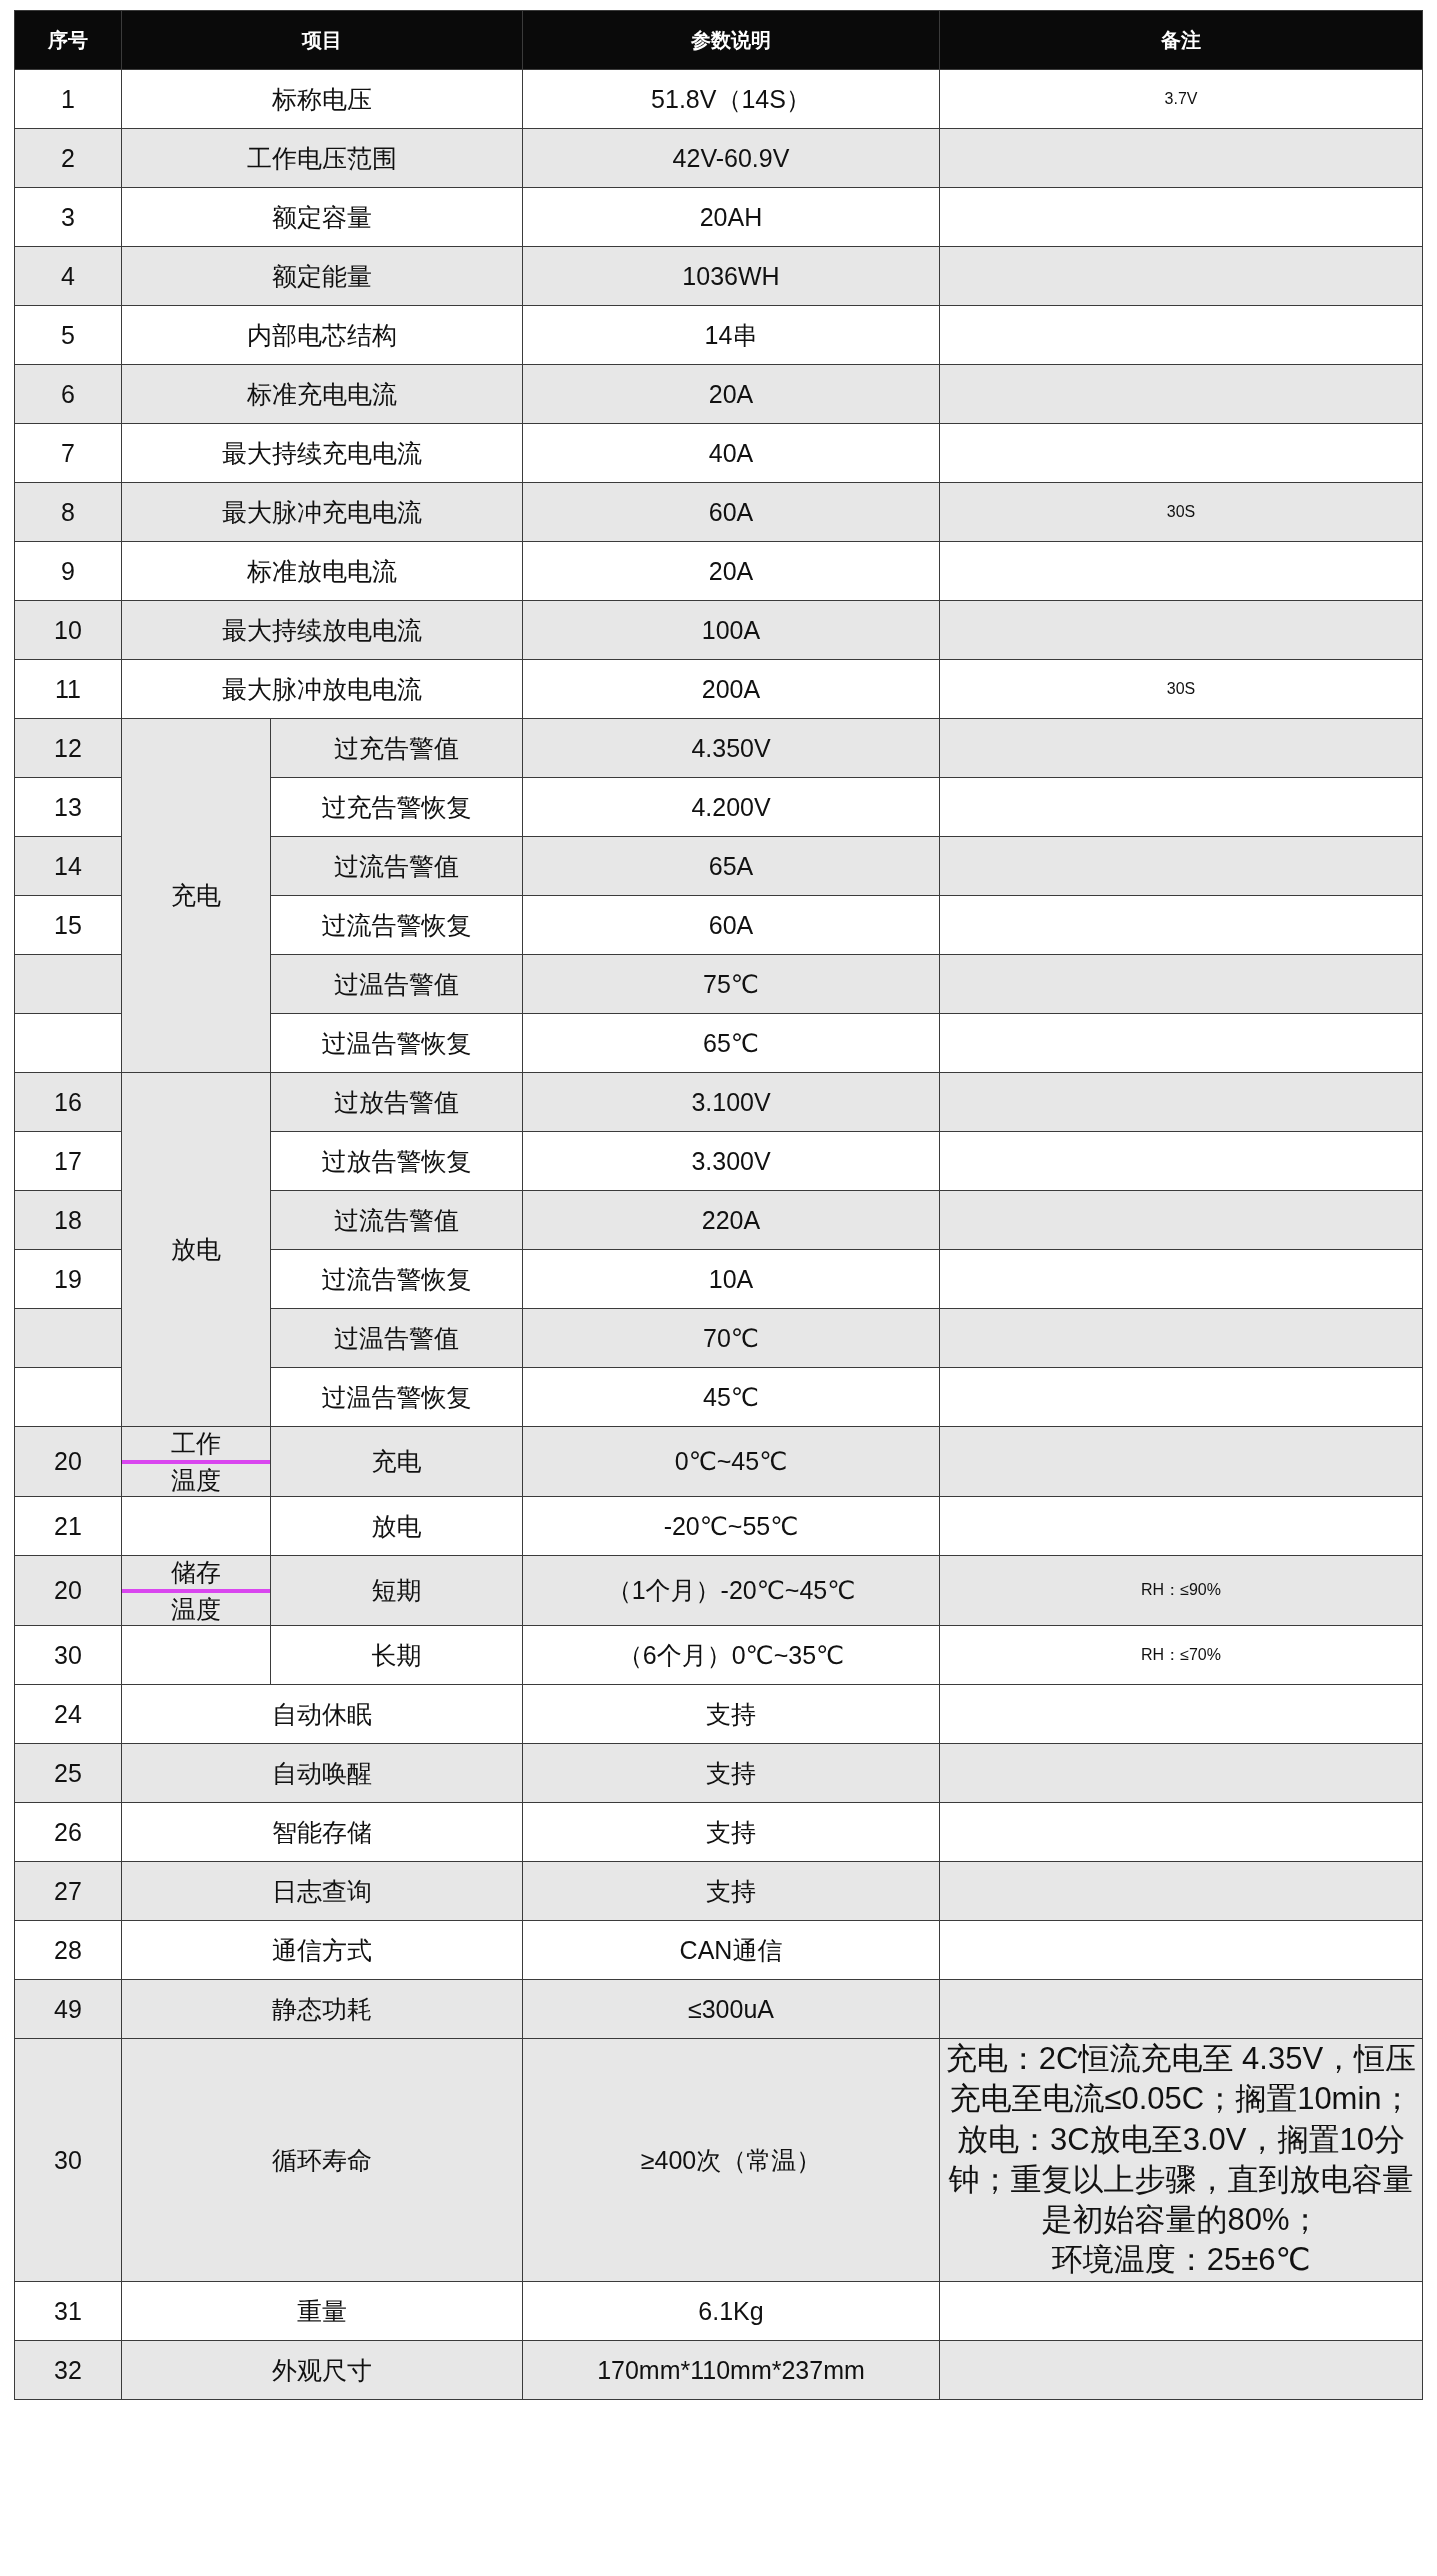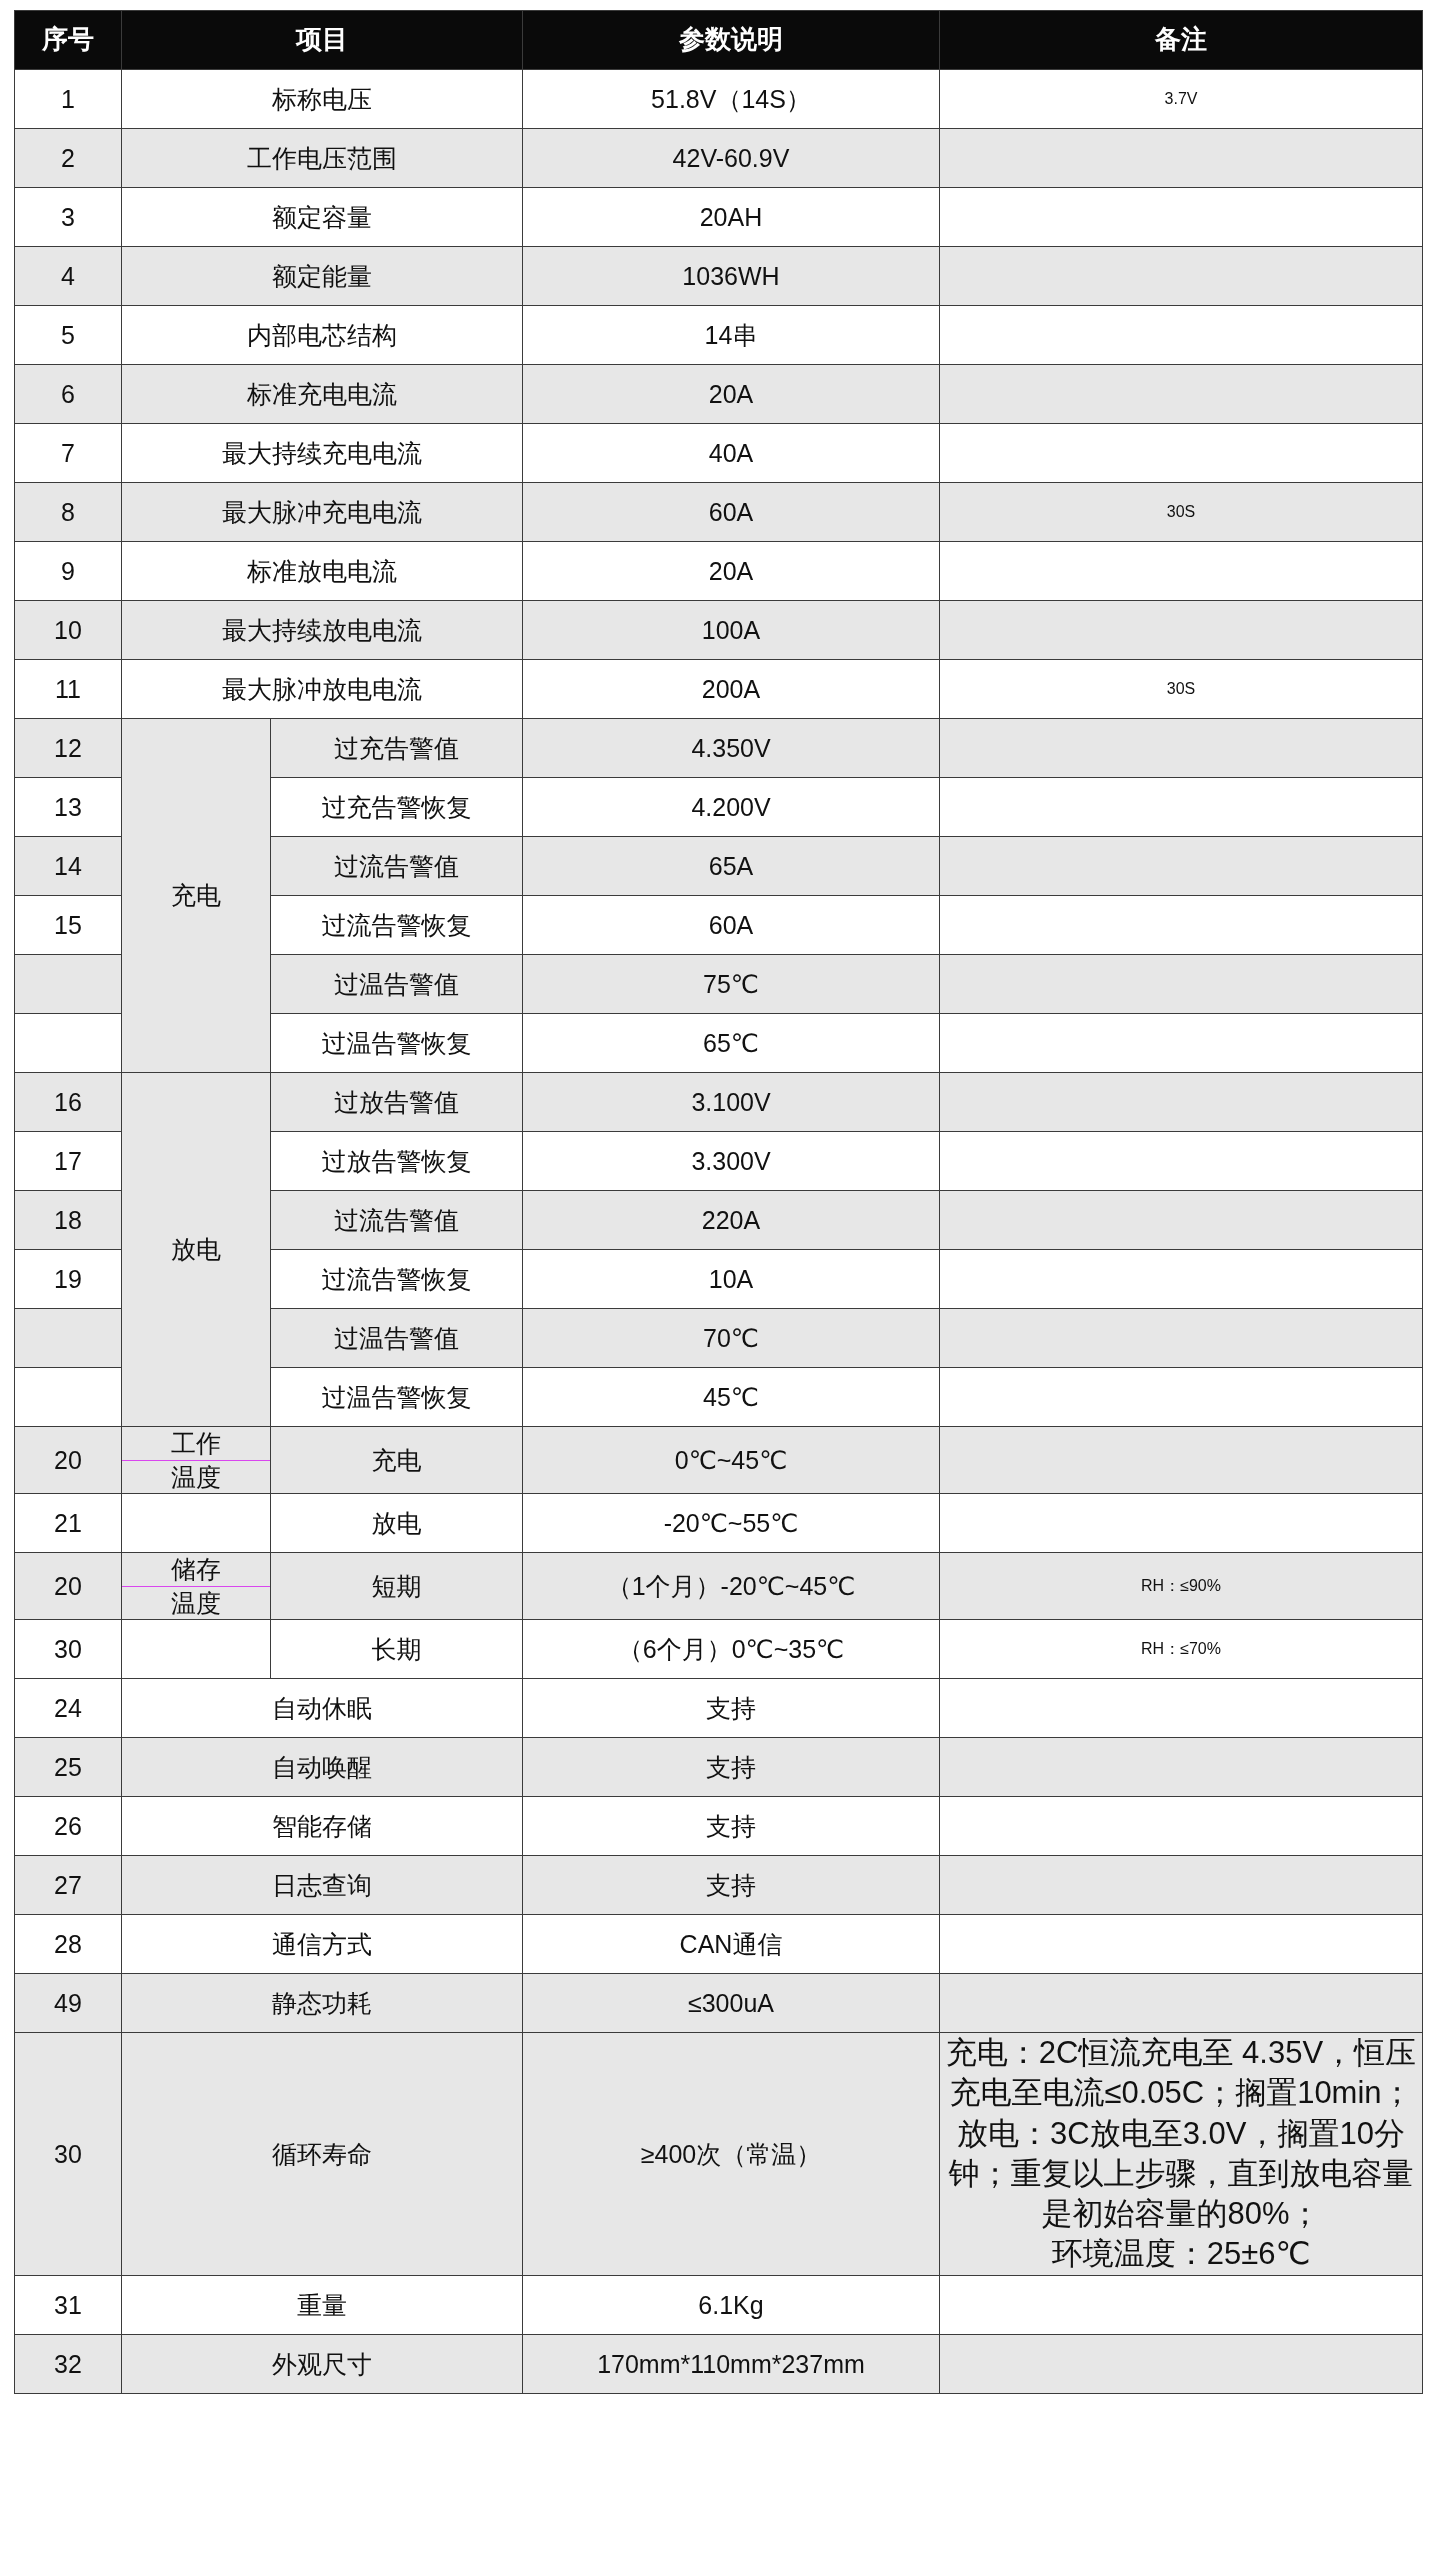--- a/index.html
+++ b/index.html
@@ -28,21 +28,21 @@
     padding: 0;
     height: 58px;
     vertical-align: middle;
     text-align: center;
     line-height: 1.3;
   }
   thead th {
     background: #0a0a0a;
     color: #ffffff;
     font-weight: bold;
-    font-size: 26px;
+    font-size: 20px;
     height: 62px;
   }
   tbody tr.shade td {
     background: #e7e7e7;
   }
   tbody tr.plain td {
     background: #ffffff;
   }
   td.remark {
     text-align: left;
@@ -75,21 +75,21 @@
     flex-direction: column;
     height: 100%;
   }
   .stack > div {
     flex: 1 1 0;
     display: flex;
     align-items: center;
     justify-content: center;
   }
   .stack > div:first-child {
-    border-bottom: 1px solid #d946ef;
+    border-bottom: 4px solid #d946ef;
   }
 </style>
 </head>
 <body>
 
 <div class="sheet">
   <table class="spec">
     <colgroup>
       <col class="col-no">
       <col class="col-item">

